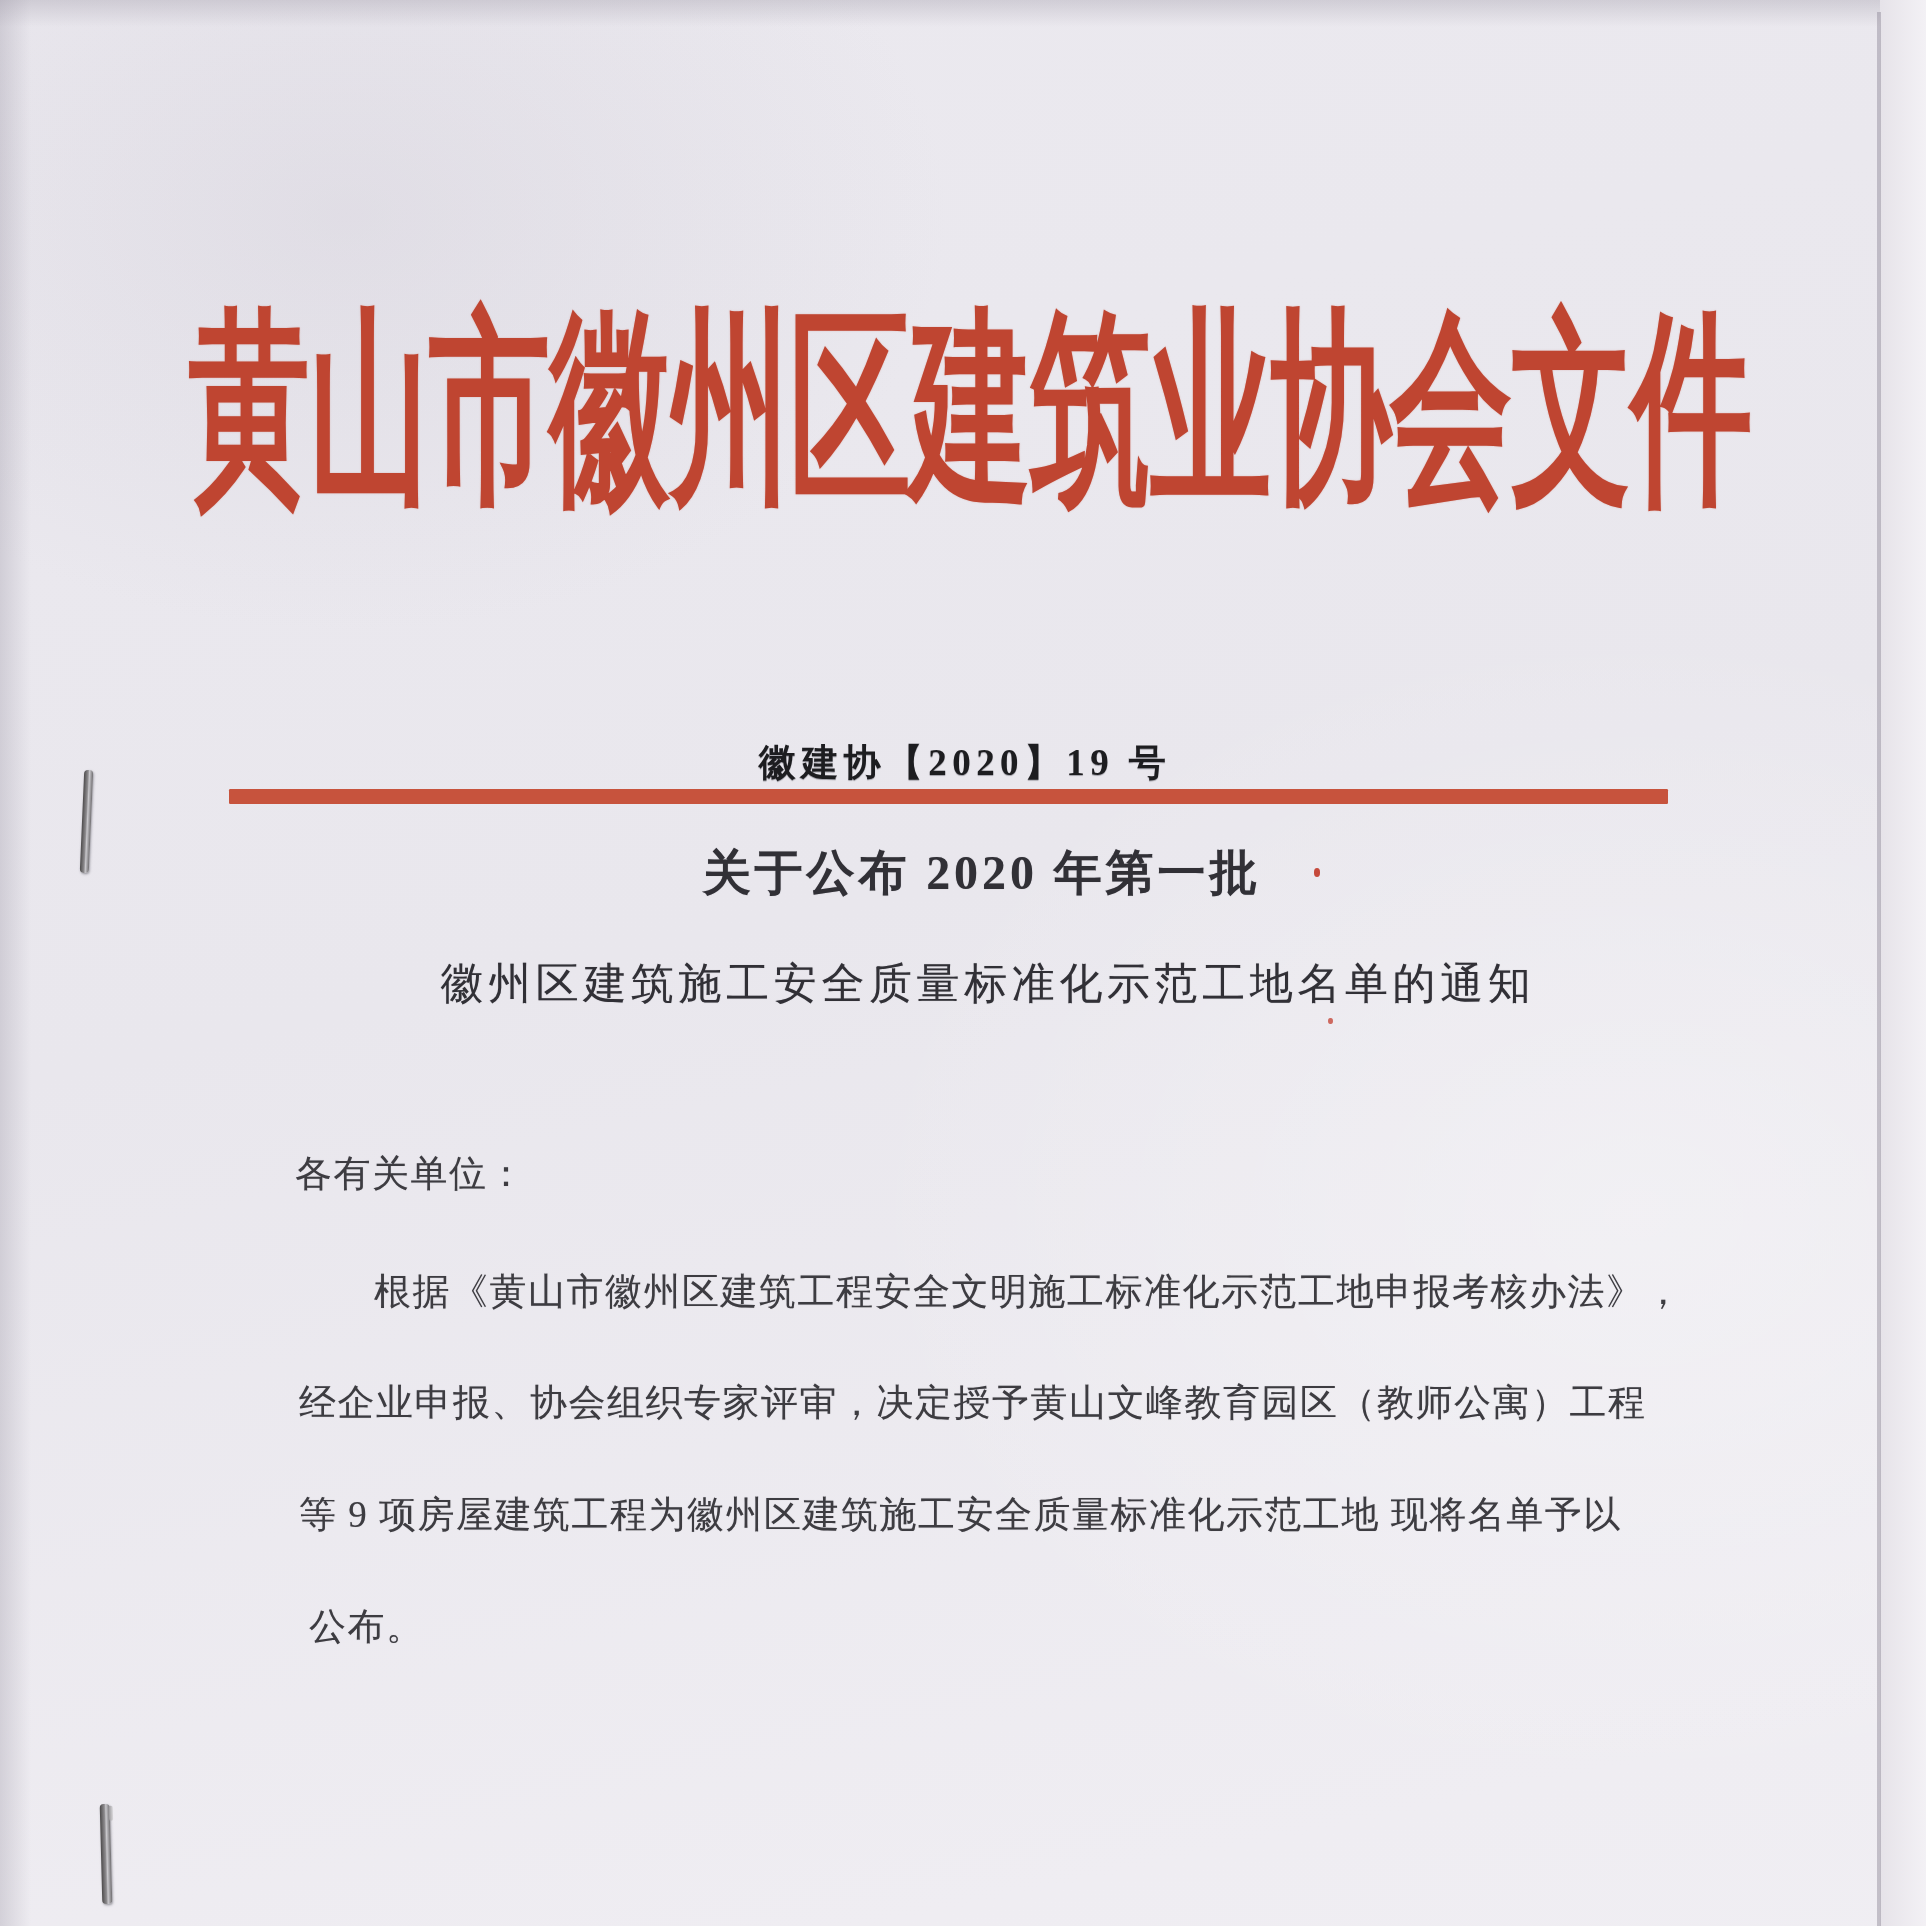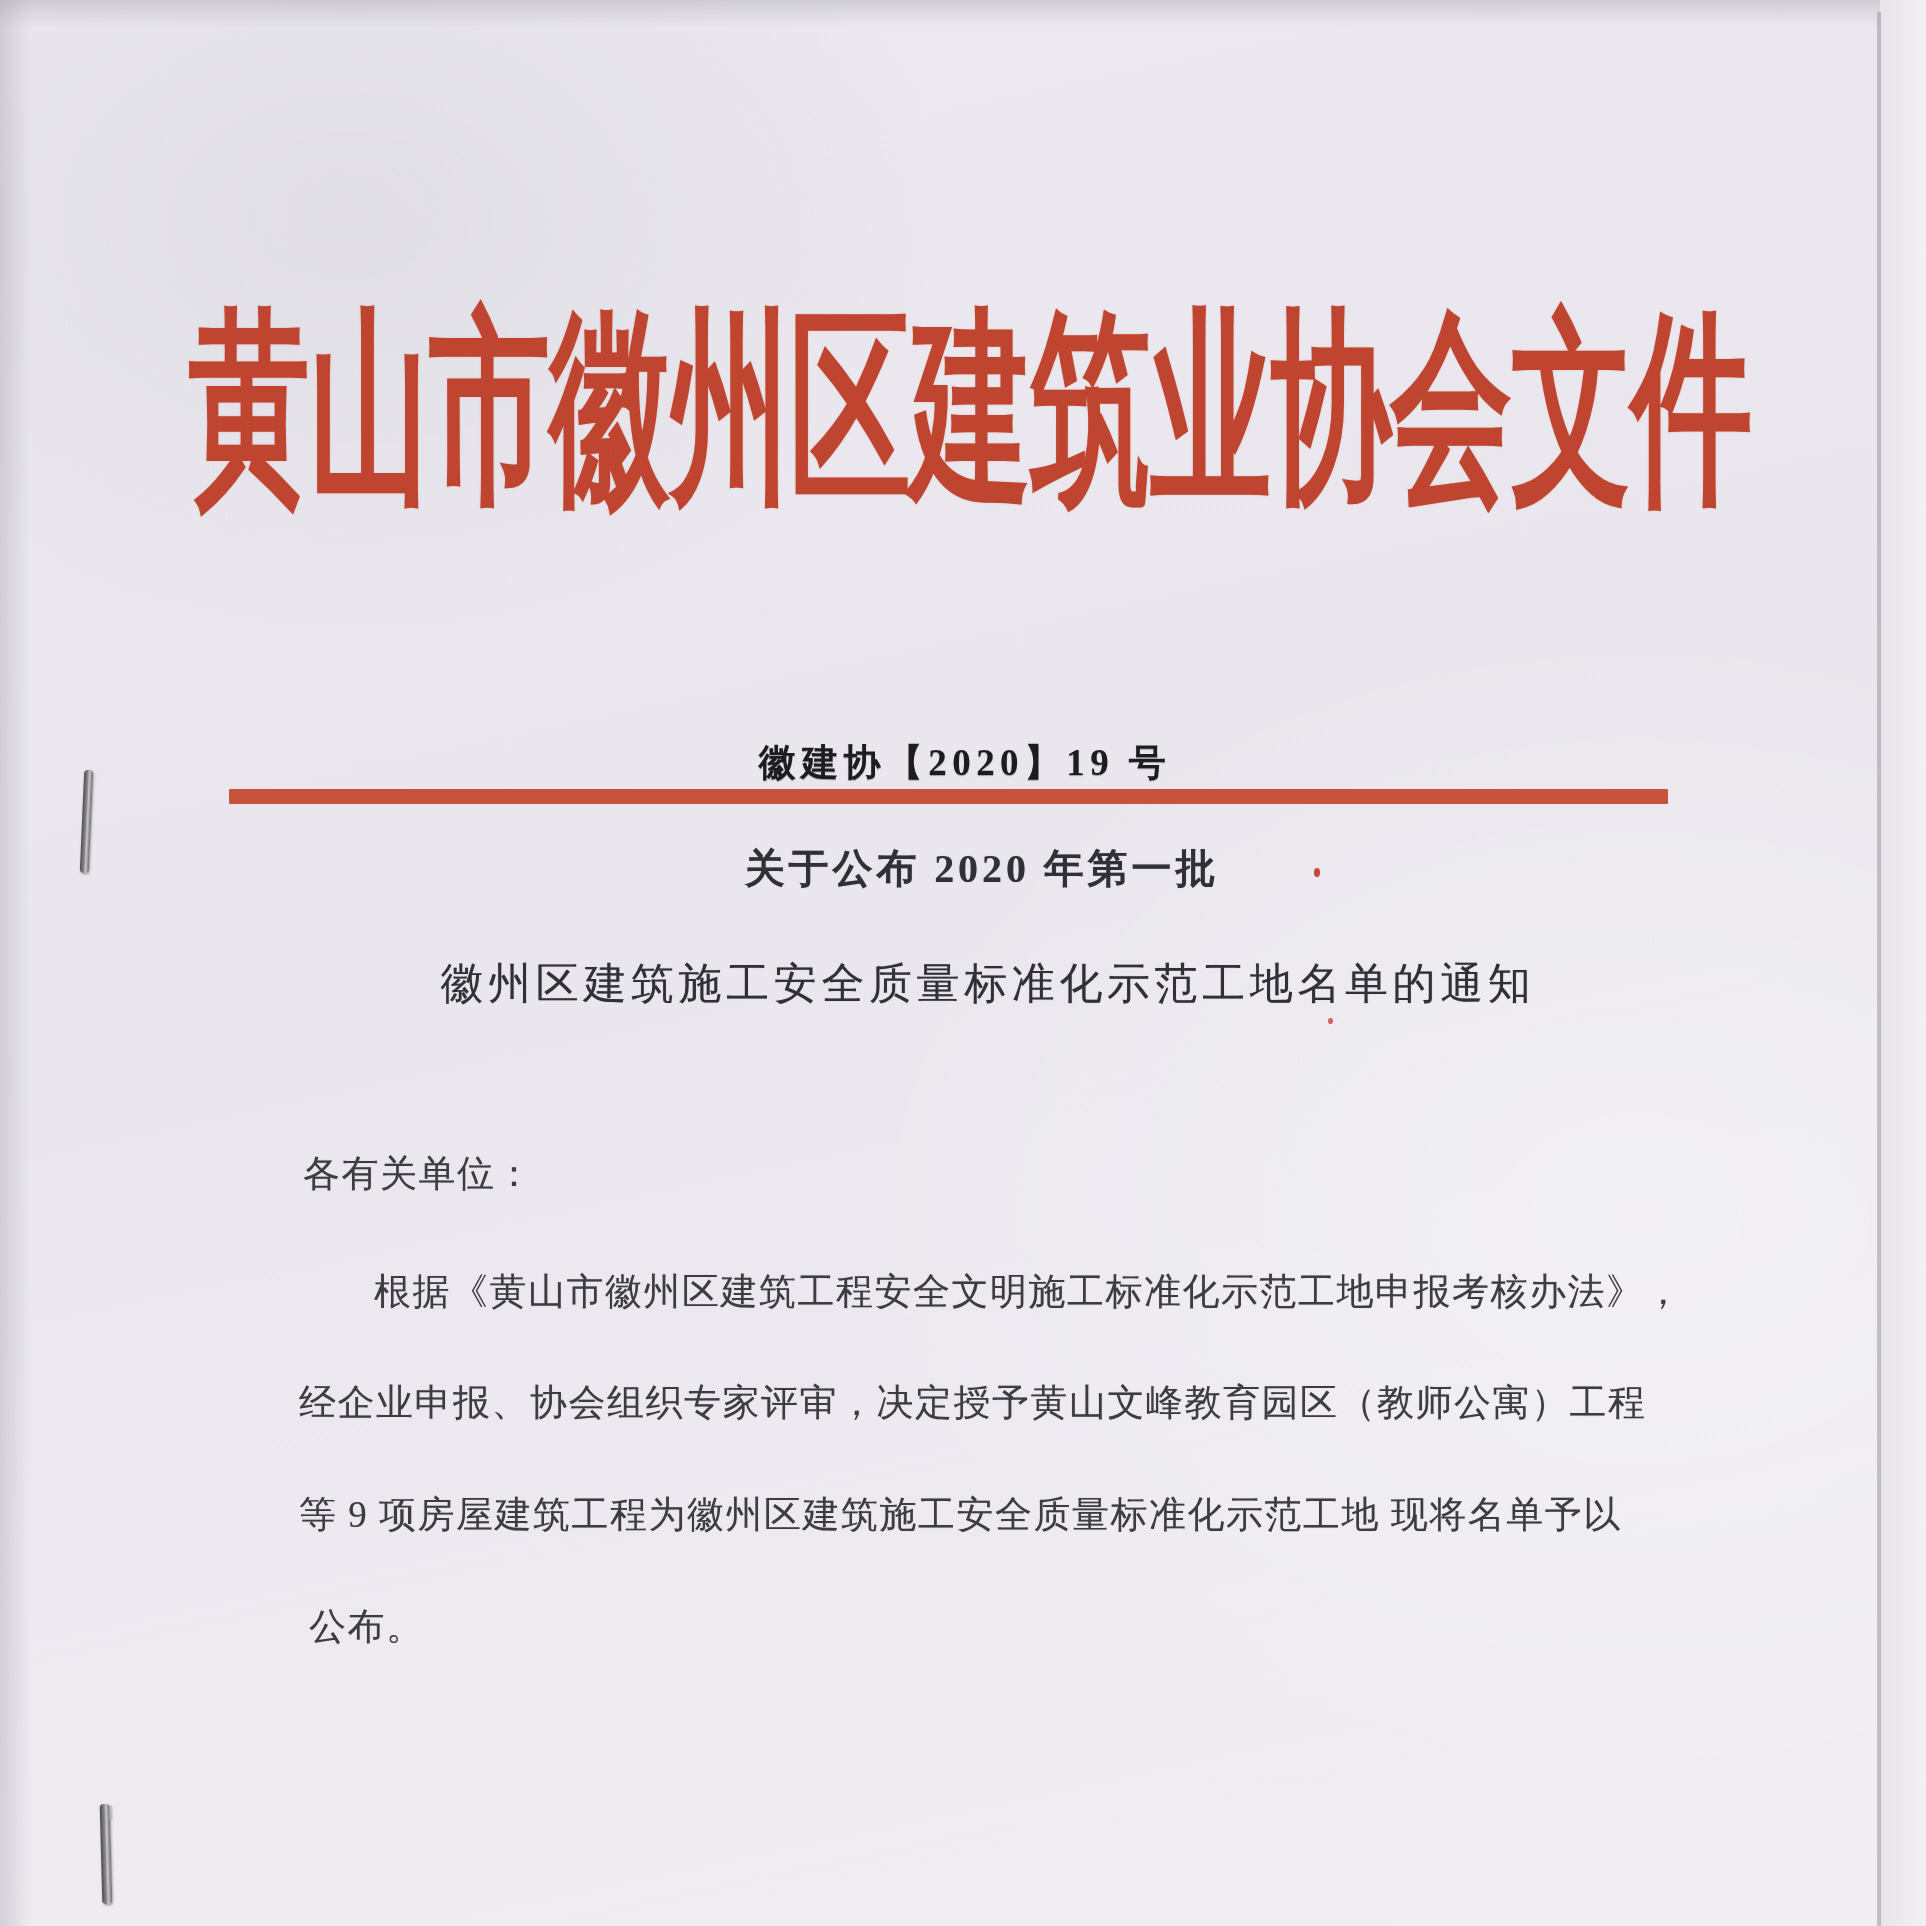--- a/index.html
+++ b/index.html
@@ -22,31 +22,31 @@
   }
   .doc-number{
     left:965px;top:738px;transform:translateX(-50%);
     font-size:37px;font-weight:700;letter-spacing:5.4px;color:#1d1d20;
     text-shadow:0 0.8px 0.8px rgba(30,30,40,.35);
   }
   .red-rule{position:absolute;left:229px;top:789px;width:1439px;height:14.6px;background:#c7533d;border-radius:1.2px;}
   
   .title-1{
     left:982px;top:841px;transform:translateX(-50%);
-    font-size:40px;font-weight:600;letter-spacing:3.9px;color:#313036;
+    font-size:48px;font-weight:600;letter-spacing:3.9px;color:#313036;
     text-shadow:0 0 0.8px rgba(50,50,60,.4);
   }
   .title-2{
     left:988px;top:955px;transform:translateX(-50%);
     font-size:43px;font-weight:400;letter-spacing:4.6px;color:#313036;
     text-shadow:0 0 0.8px rgba(50,50,60,.4);
   }
   
   .body-text{font-size:37px;color:#3d3c41;letter-spacing:1.5px;text-shadow:0 0 0.8px rgba(60,60,70,.35);}
-  .salutation{left:303px;top:1149px;}
+  .salutation{left:295px;top:1149px;}
   .bl-1{left:374px;top:1267px;}
   .bl-2{left:299px;top:1378px;}
   .bl-3{left:299px;top:1490px;}
   .bl-4{left:299px;top:1602px;margin-left:10px;}
   .attachment{left:374px;top:1680px;}
   
   .staple{position:absolute;border-radius:3.9px;
     background:linear-gradient(90deg,#4d4b4c 0%,#8e8c8f 45%,#c9c8cc 60%,#6f6d70 100%);
     box-shadow:0.8px 1.2px 2.3px rgba(60,60,70,.45);}
   .staple-1{left:82px;top:770px;width:9.2px;height:103px;transform:rotate(2.5deg);}

